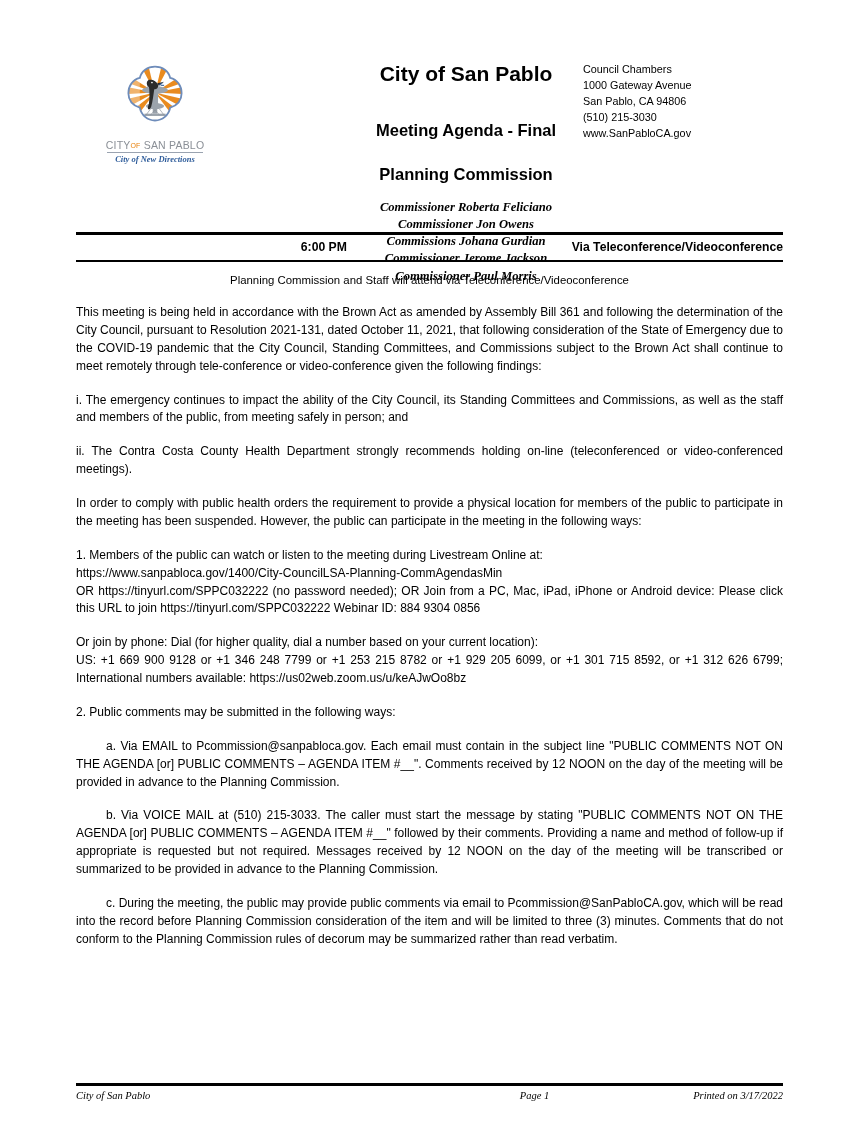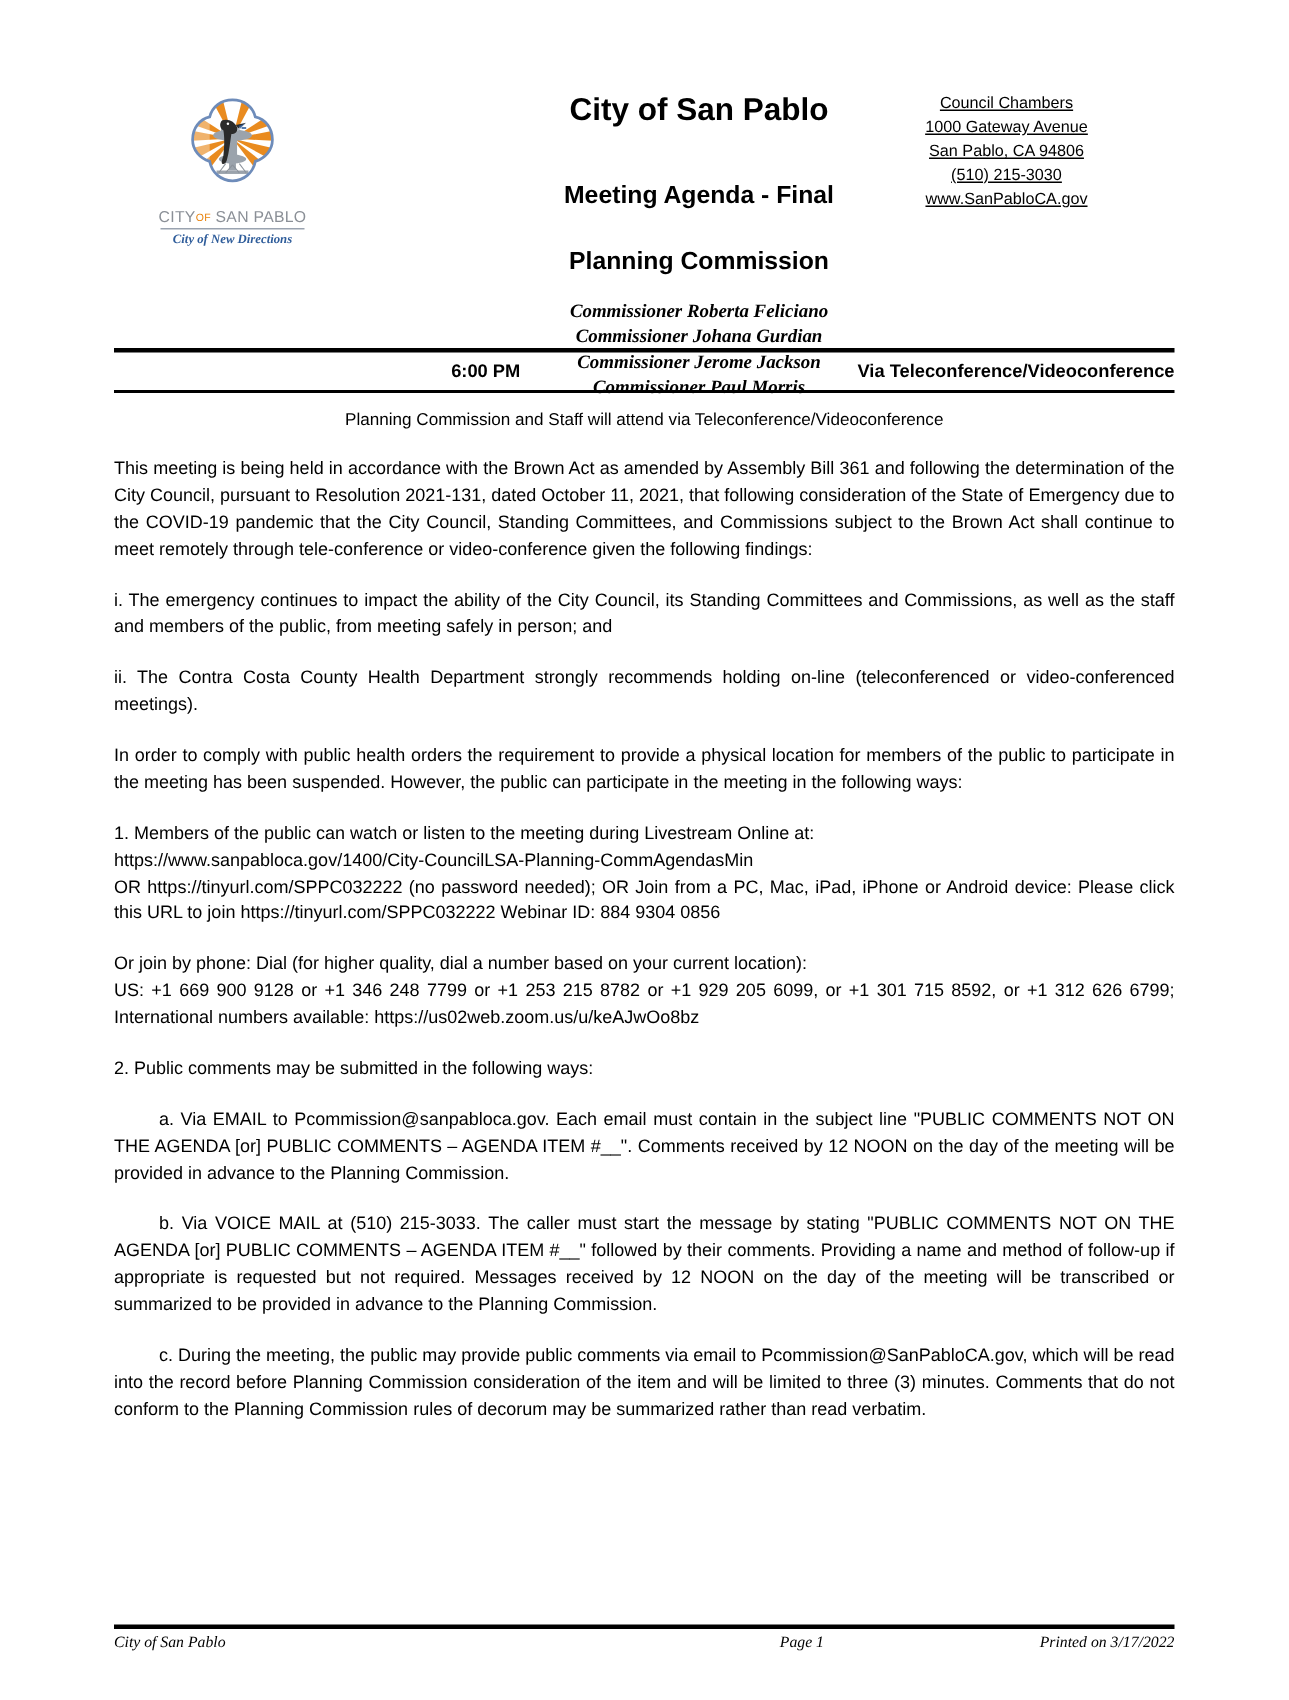--- a/index.html
+++ b/index.html
@@ -91,27 +91,26 @@
     text-align: center;
     font-family: "Liberation Serif", serif;
     font-weight: bold;
     font-style: italic;
     font-size: 12.6px;
     line-height: 1.36;
   }
 
   .contact-block {
     position: absolute;
-    right: 12px;
+    right: 0px;
     top: 62px;
     width: 200px;
-    text-align: center;
+    text-align: left;
     font-size: 10.8px;
     line-height: 1.48;
-    text-decoration: underline;
   }
 
   
   .rule-thick { height: 3px; background: #000; }
   .rule-thin  { height: 2px; background: #000; }
 
   .datebar {
     display: flex;
     align-items: baseline;
     font-weight: bold;
@@ -248,21 +247,22 @@
     </div>
 
     <div class="title-block">
       <div class="title-main">City of San Pablo</div>
       <div class="title-sub">Meeting Agenda - Final</div>
       <div class="title-body">Planning Commission</div>
     </div>
 
     <div class="members">
       <div>Commissioner Roberta Feliciano</div>
-      <div>Commissioner Johana Gurdian</div>
+      <div>Commissioner Jon Owens</div>
+      <div>Commissions Johana Gurdian</div>
       <div>Commissioner Jerome Jackson</div>
       <div>Commissioner Paul Morris</div>
     </div>
 
     <div class="contact-block">
       <div>Council Chambers</div>
       <div>1000 Gateway Avenue</div>
       <div>San Pablo, CA  94806</div>
       <div>(510) 215-3030</div>
       <div>www.SanPabloCA.gov</div>

